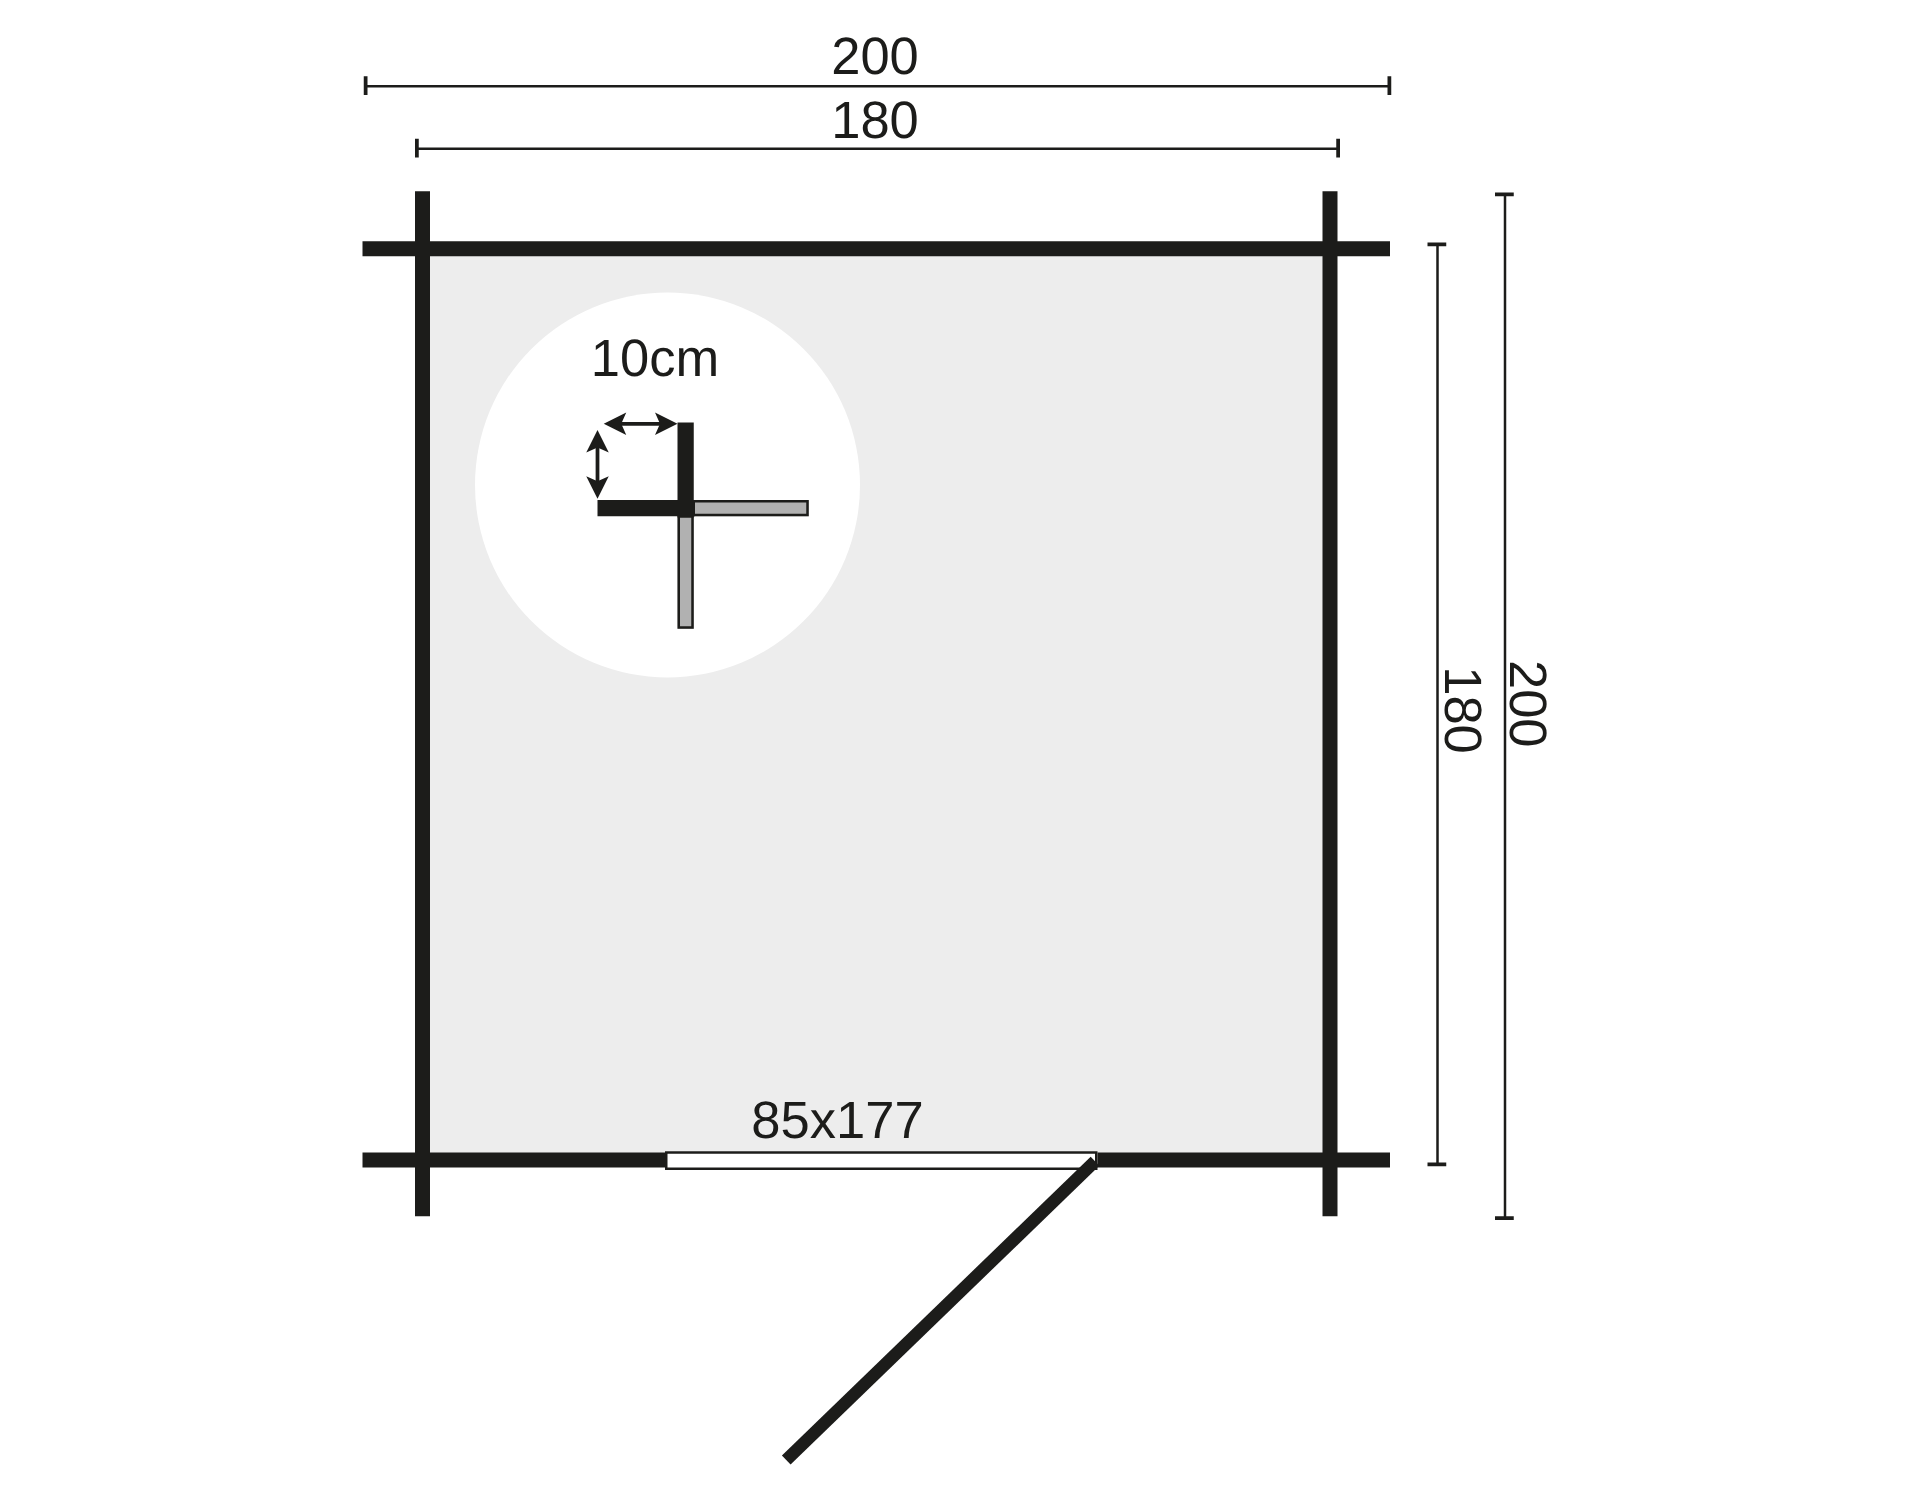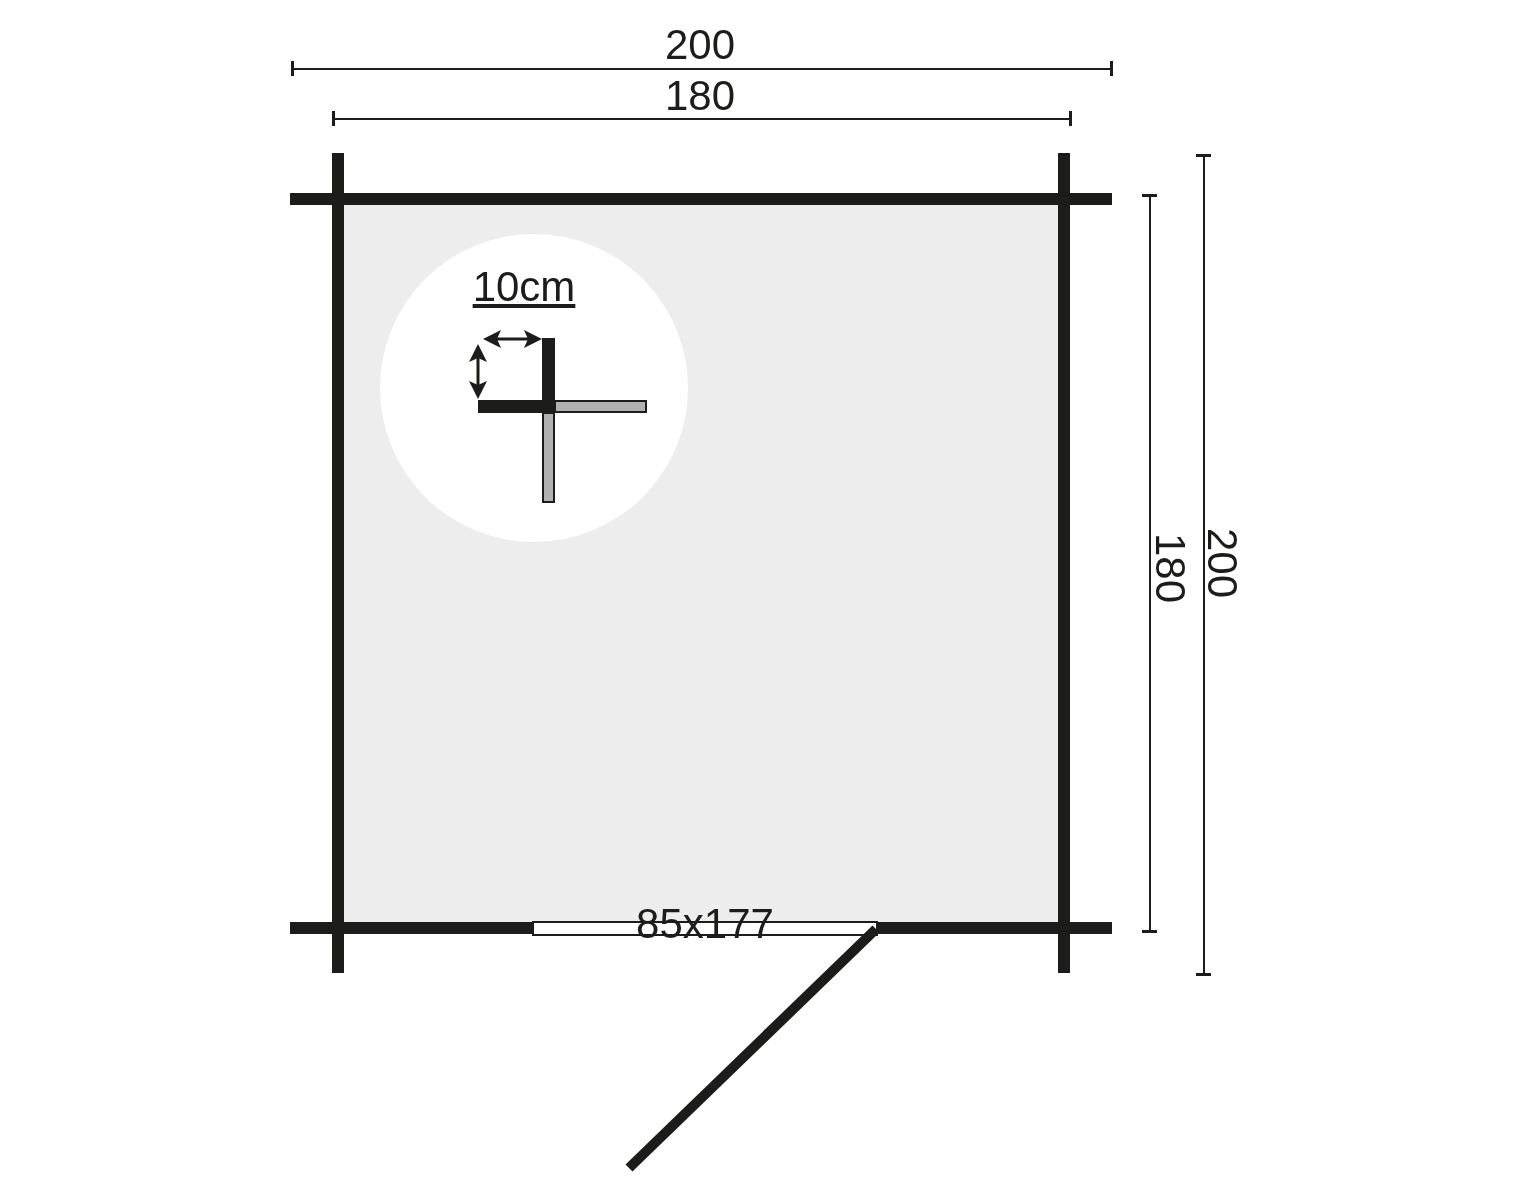--- a/index.html
+++ b/index.html
@@ -49,31 +49,31 @@
   <div class="floor"></div>
 
   <div class="detail-circle"></div>
 
   <div class="bar-gray" style="left:554px;top:400px;width:93px;height:13px;"></div>
   <div class="bar-gray" style="left:542px;top:412px;width:13px;height:91px;"></div>
 
   <div class="bar-black" style="left:542px;top:338px;width:13px;height:76px;"></div>
   <div class="bar-black" style="left:478px;top:400px;width:78px;height:13px;"></div>
 
-  <div class="dim-label" style="left:444px;top:266px;width:160px;text-decoration:underline;">10cm</div>
+  <div class="dim-label" style="left:444px;top:266px;width:160px;">10cm</div>
 
   <div class="wall" style="left:290px;top:193px;width:822px;height:12px;"></div>
   <div class="wall" style="left:332px;top:153px;width:12px;height:820px;"></div>
   <div class="wall" style="left:1058px;top:153px;width:12px;height:820px;"></div>
   <div class="wall" style="left:290px;top:922px;width:244px;height:12px;"></div>
   <div class="wall" style="left:876px;top:922px;width:236px;height:12px;"></div>
 
   <div class="door-opening"></div>
 
-  <div class="dim-label" style="left:625px;top:875px;width:160px;margin-top:28px;">85x177</div>
+  <div class="dim-label" style="left:590px;top:875px;width:160px;">85x177</div>
 
   <div class="hline" style="left:292px;top:68px;width:820px;"></div>
   <div class="tick-v" style="left:291px;top:61px;"></div>
   <div class="tick-v" style="left:1110px;top:61px;"></div>
   <div class="dim-label" style="left:630px;top:24px;width:140px;">200</div>
 
   <div class="hline" style="left:333px;top:118px;width:738px;"></div>
   <div class="tick-v" style="left:332px;top:111px;"></div>
   <div class="tick-v" style="left:1069px;top:111px;"></div>
   <div class="dim-label" style="left:630px;top:75px;width:140px;">180</div>

